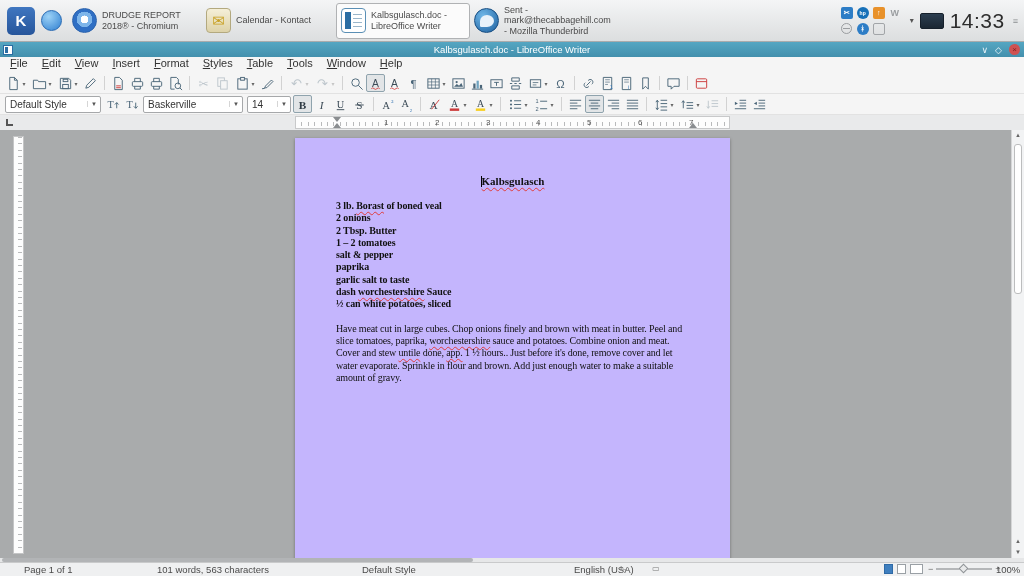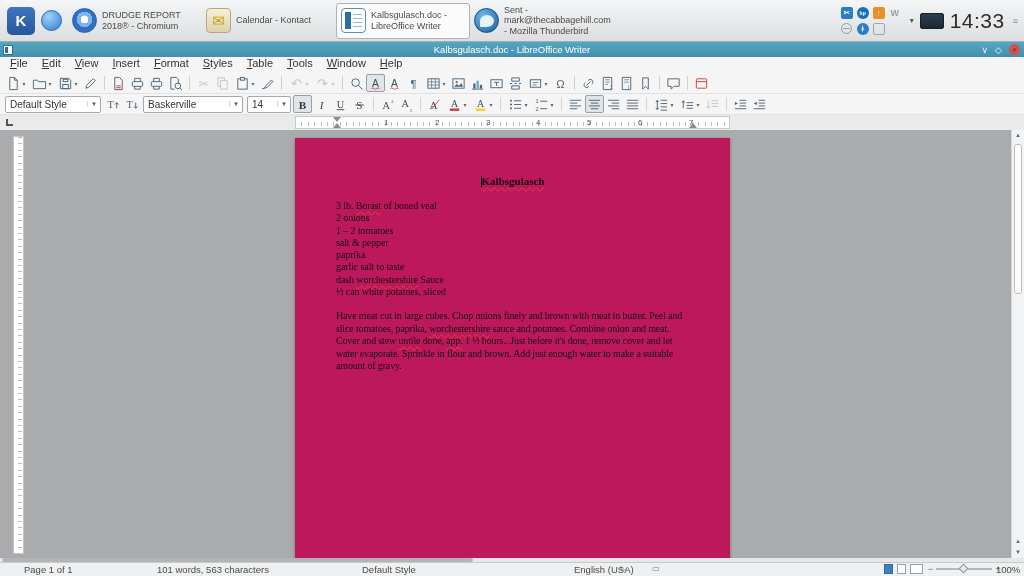--- a/index.html
+++ b/index.html
@@ -88,26 +88,26 @@
   .docarea { flex:1 1 auto; background:#a9abac; position:relative; overflow:hidden; }
   .vruler { position:absolute; left:13px; top:6px; bottom:4px; width:11px; background:#fdfdfd; border:1px solid #c4c5c6;
             background-image:repeating-linear-gradient(0deg,transparent 0 5.4px,#b9babb 5.4px 6.4px);
             background-size:4px 100%; background-position:4px 0; background-repeat:no-repeat; }
   .vscroll { position:absolute; right:0; top:0; bottom:0; width:13px; background:#f2f3f4; border-left:1px solid #d5d6d7;
              display:flex; flex-direction:column; align-items:center; font-size:6px; color:#666; }
   .vthumb { position:absolute; top:14px; left:2px; right:2px; height:150px; background:#fff; border:1px solid #bcbdbe; border-radius:3px; }
   .sbtn { height:11px; line-height:11px; }
   .sbtn.bottom { position:absolute; bottom:11px; } .sbtn.bottom2 { position:absolute; bottom:0; }
 
-  .page { position:absolute; left:295px; top:8px; width:435px; height:424px; background:#be185d;
+  .page { position:absolute; left:295px; top:8px; width:435px; height:424px; background:#c4b5fd;
           box-shadow:0 1px 3px rgba(0,0,0,.35); padding:37px 41px 0 41px;
           font-family:"Liberation Serif",serif; color:#111; }
   .doc-title { text-align:center; font-weight:bold; font-size:11px; }
   .caret { display:inline-block; width:0; border-left:1px solid #000; height:11px; vertical-align:-2px; }
-  .ingredients { margin-top:13px; font-size:10px; letter-spacing:-.1px; }
+  .ingredients { margin-top:13px; font-size:10px; letter-spacing:-.1px;font-weight:bold; }
   .ingredients div { height:12.3px; line-height:12.3px; }
   .doc-par { margin-top:12px; width:352px; font-size:10px; line-height:12.4px; letter-spacing:-.15px; text-align:left; }
   .sq { text-decoration:underline wavy #e03d3d 1px; text-underline-offset:2px; }
 
   
   .hscroll { height:4px; background:#e6e7e8; position:relative; flex:0 0 auto; }
   .hthumb { position:absolute; left:2px; width:46%; top:0; bottom:0; background:#b2b4b6; border-radius:2px; }
   .statusbar { height:14px; background:#eff0f1; border-top:1px solid #c9cacb; position:relative; flex:0 0 auto;
                font-size:9.5px; color:#4a4a4a; }
   .statusbar > span { position:absolute; top:1px; white-space:nowrap; }
@@ -721,20 +721,21 @@
 
   <div class="docarea">
     <div class="vruler"></div>
 
     <div class="page">
       <div class="doc-title"><span class="caret"></span><span><span class="sq">Kalbsgulasch</span></span></div>
       <div class="ingredients">
 
       <div>3 lb. <span class="sq">Borast</span> of boned veal</div>
           <div>2 onions</div>
+          <div>2 Tbsp. Butter</div>
           <div>1 – 2 tomatoes</div>
           <div>salt &amp; pepper</div>
           <div>paprika</div>
           <div>garlic salt to taste</div>
           <div>dash <span class="sq">worchestershire</span> Sauce</div>
           <div>½ can white potatoes, sliced</div>
         </div>
       <div class="doc-par">Have meat cut in large cubes. Chop onions finely and brown with meat in butter. Peel and slice tomatoes, paprika, <span class="sq">worchestershire</span> sauce and potatoes.  Combine onion and meat. Cover and stew <span class="sq">untile</span> done, <span class="sq">app.</span> 1 ½ hours.. Just before it's done, remove cover and let water evaporate. Sprinkle in flour and brown. Add just enough water to make a suitable amount of gravy.</div>
     </div>
 

